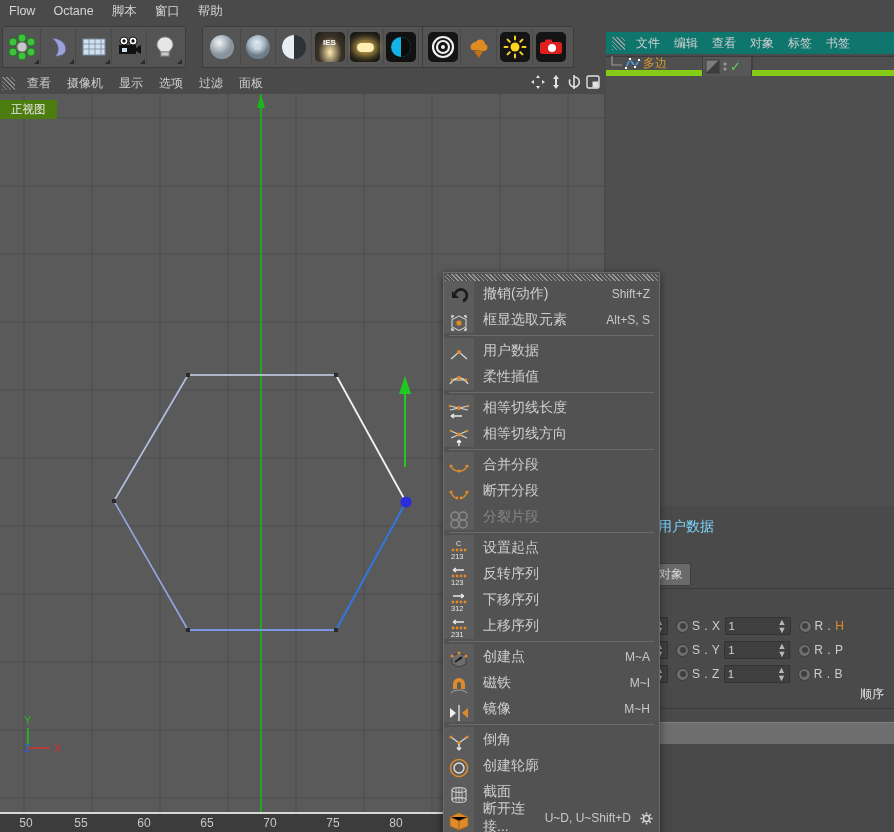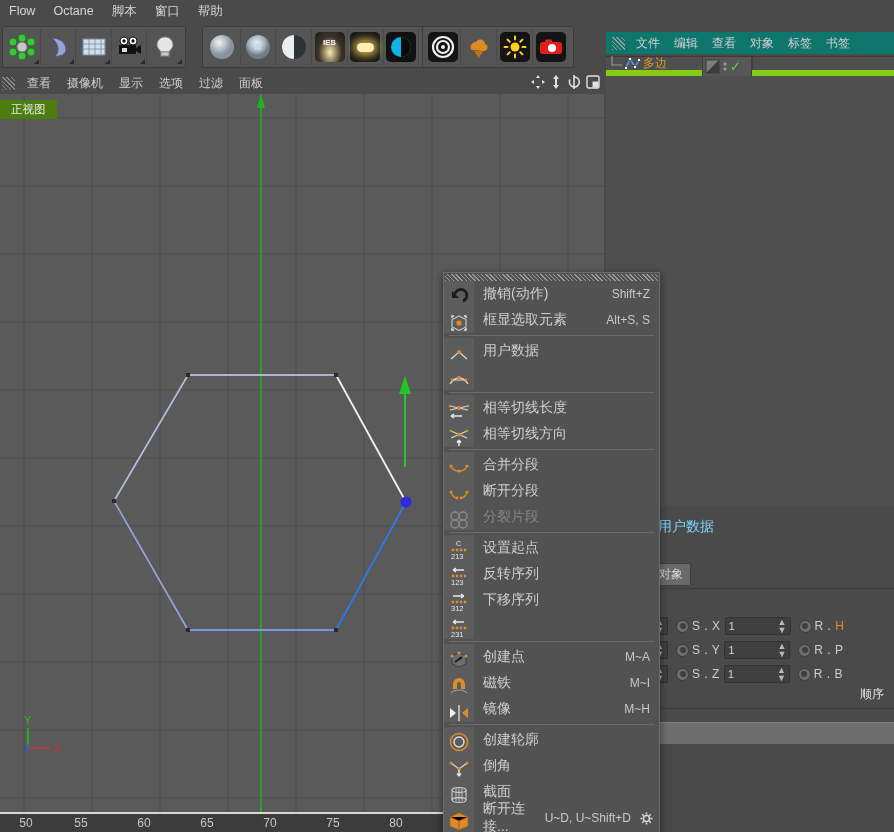--- a/index.html
+++ b/index.html
@@ -657,20 +657,21 @@
     <div class="ctx-item">
       <div class="ctx-icon">
         <svg width="22" height="18" viewBox="0 0 22 18">
           <path d="M2 12 C7 4 15 4 20 12" stroke="#d8d8d8" stroke-width="1.3" fill="none"></path>
           <path d="M4 8 L18 8" stroke="#d8d8d8" stroke-width="1"></path>
           <circle cx="11" cy="6" r="2" fill="#e08b2a"></circle>
           <circle cx="4" cy="8" r="1.4" fill="#e08b2a"></circle>
           <circle cx="18" cy="8" r="1.4" fill="#e08b2a"></circle>
         </svg>
       </div>
+      <div class="ctx-label">柔性插值</div>
       <div class="ctx-shortcut"></div>
     </div>
 
     <div class="ctx-divider"></div>
 
     <div class="ctx-item">
       <div class="ctx-icon">
         <svg width="22" height="20" viewBox="0 0 22 20">
           <path d="M2 5 L20 9" stroke="#d8d8d8" stroke-width="1.2"></path>
           <path d="M2 9 L20 5" stroke="#d8d8d8" stroke-width="1.2"></path>
@@ -803,20 +804,21 @@
           <path d="M16 5 L5 5 M5 5 L8 3 M5 5 L8 7" stroke="#e8e8e8" stroke-width="1.3" fill="none"></path>
           <g fill="#e08b2a">
               <circle cx="5" cy="11" r="1.4"></circle>
               <circle cx="9" cy="11" r="1.4"></circle>
               <circle cx="13" cy="11" r="1.4"></circle>
               <circle cx="17" cy="11" r="1.4"></circle>
             </g>
           <text x="3" y="20" fill="#e8e8e8" font-size="7.5" font-family="Liberation Sans, sans-serif">231</text>
         </svg>
       </div>
+      <div class="ctx-label">上移序列</div>
       <div class="ctx-shortcut"></div>
     </div>
 
     <div class="ctx-divider"></div>
 
     <div class="ctx-item">
       <div class="ctx-icon">
         <svg width="22" height="20" viewBox="0 0 22 20">
           <path d="M4 6 L11 3 L18 6 L18 14 L11 17 L4 14 Z" fill="#6d6d6d" stroke="#3a3a3a" stroke-width=".9"></path>
           <circle cx="4" cy="6" r="1.6" fill="#e08b2a"></circle>
@@ -850,40 +852,40 @@
         </svg>
       </div>
       <div class="ctx-label">镜像</div>
       <div class="ctx-shortcut">M~H</div>
     </div>
 
     <div class="ctx-divider"></div>
 
     <div class="ctx-item">
       <div class="ctx-icon">
-        <svg width="22" height="22" viewBox="0 0 22 22">
-          <circle cx="11" cy="11" r="8.5" fill="none" stroke="#e08b2a" stroke-width="1.6"></circle>
-          <circle cx="11" cy="11" r="5" fill="none" stroke="#e0e0e0" stroke-width="1.4"></circle>
-        </svg>
-      </div>
-      <div class="ctx-label">创建轮廓</div>
-      <div class="ctx-shortcut"></div>
-    </div>
-
-    <div class="ctx-item">
-      <div class="ctx-icon">
         <svg width="22" height="20" viewBox="0 0 22 20">
           <path d="M3 4 L11 10 L19 4" stroke="#d8d8d8" stroke-width="1.2" fill="none"></path>
           <circle cx="3" cy="4" r="1.5" fill="#e08b2a"></circle>
           <circle cx="19" cy="4" r="1.5" fill="#e08b2a"></circle>
           <circle cx="11" cy="10" r="1.8" fill="#e08b2a"></circle>
           <path d="M11 11 L11 17 M11 17 L9 14.5 M11 17 L13 14.5" stroke="#e8e8e8" stroke-width="1.4" fill="none"></path>
         </svg>
       </div>
       <div class="ctx-label">倒角</div>
+      <div class="ctx-shortcut"></div>
+    </div>
+
+    <div class="ctx-item">
+      <div class="ctx-icon">
+        <svg width="22" height="22" viewBox="0 0 22 22">
+          <circle cx="11" cy="11" r="8.5" fill="none" stroke="#e08b2a" stroke-width="1.6"></circle>
+          <circle cx="11" cy="11" r="5" fill="none" stroke="#e0e0e0" stroke-width="1.4"></circle>
+        </svg>
+      </div>
+      <div class="ctx-label">创建轮廓</div>
       <div class="ctx-shortcut"></div>
     </div>
 
     <div class="ctx-item">
       <div class="ctx-icon">
         <svg width="22" height="20" viewBox="0 0 22 20">
           <ellipse cx="11" cy="5" rx="7" ry="2.4" fill="none" stroke="#cfcfcf" stroke-width="1.1"></ellipse>
           <path d="M4 5 L4 15 M18 5 L18 15" stroke="#cfcfcf" stroke-width="1.1"></path>
           <ellipse cx="11" cy="15" rx="7" ry="2.4" fill="none" stroke="#cfcfcf" stroke-width="1.1"></ellipse>
           <path d="M8 4 L8 16 M11 4 L11 16 M14 4 L14 16" stroke="#cfcfcf" stroke-width=".9"></path>

